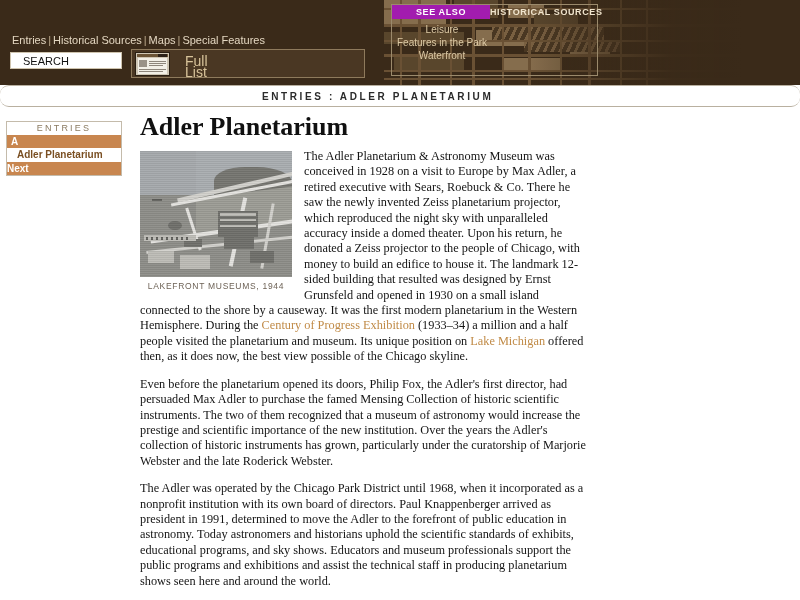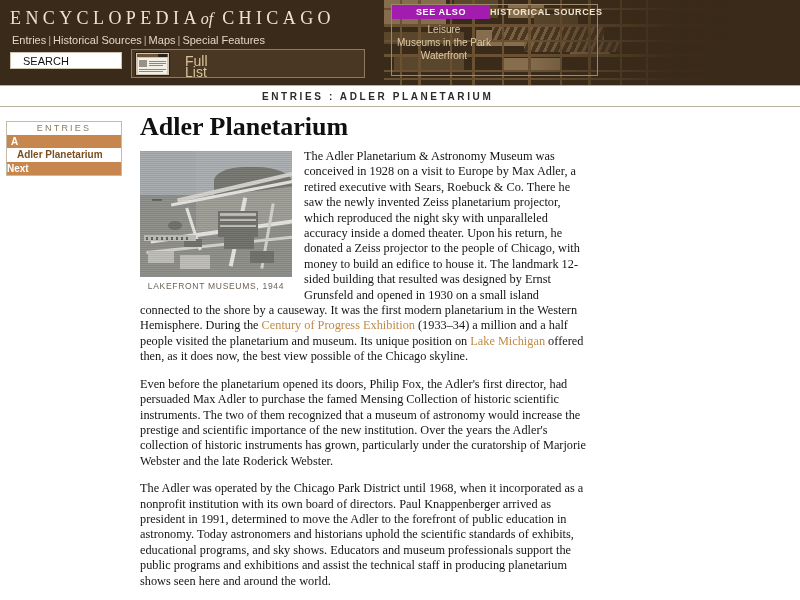--- a/index.html
+++ b/index.html
@@ -191,20 +191,21 @@
 
   
   .crumbbar {
     position: relative;
     width: 800px;
     height: 22px;
     background: #ffffff;
     border-top: 1px solid #b9b0a0;
     border-bottom: 1px solid #b9b0a0;
     box-sizing: border-box;
+    border-radius: 9px;
   }
   .crumbbar .crumb {
     position: absolute;
     left: 262px;
     top: 5px;
     font-size: 10px;
     font-weight: bold;
     letter-spacing: 2.6px;
     color: #2b2b2b;
     white-space: nowrap;
@@ -362,21 +363,20 @@
     <div class="gp-v" style="left:118px; width:2px;"></div>
     <div class="gp-v" style="left:144px; width:3px;"></div>
     <div class="gp-v" style="left:176px; width:2px;"></div>
     <div class="gp-v" style="left:204px; width:3px;"></div>
     <div class="gp-v" style="left:236px; width:2px;"></div>
     <div class="gp-v" style="left:262px; width:2px;"></div>
 
     <div class="gp-fade"></div>
   </div>
 
-  <div class="site-title"><span>ENCYCLOPEDIA</span><span class="of">of</span> <span>CHICAGO</span></div>
 
   <div class="topnav">
     <a href="#">Entries</a><span class="sep">|</span><a href="#">Historical Sources</a><span class="sep">|</span><a href="#">Maps</a><span class="sep">|</span><a href="#">Special Features</a>
   </div>
 
   <input class="searchbox" type="text" value="SEARCH" style="">
 
   <div class="viewpanel">
     <div class="thumb">
       <div class="t-bar"></div>
@@ -393,21 +393,21 @@
     <div class="vlabel v2">List</div>
   </div>
 
   <div class="seealso-box">
     <div class="tabrow">
       <div class="tab active">SEE ALSO</div>
       <div class="tab inactive">HISTORICAL SOURCES</div>
     </div>
     <div class="seealso-list">
       <a href="#">Leisure</a>
-      <a href="#">Museums in the Park</a>
+      <a href="#">Features in the Park</a>
       <a href="#">Waterfront</a>
     </div>
   </div>
 </div>
 
 <div class="crumbbar">
   <div class="crumb">ENTRIES : ADLER PLANETARIUM</div>
 </div>
 
 <div class="page">

